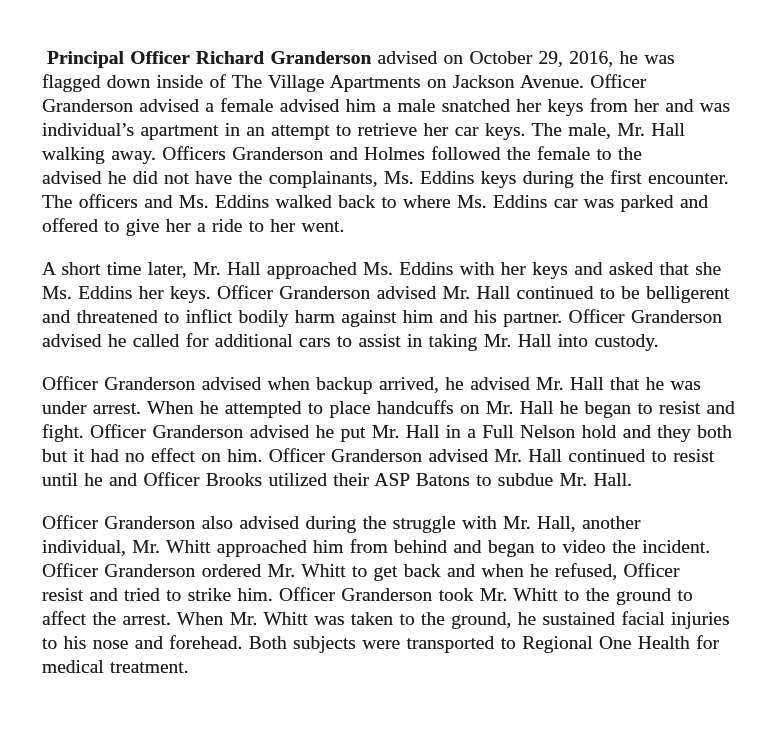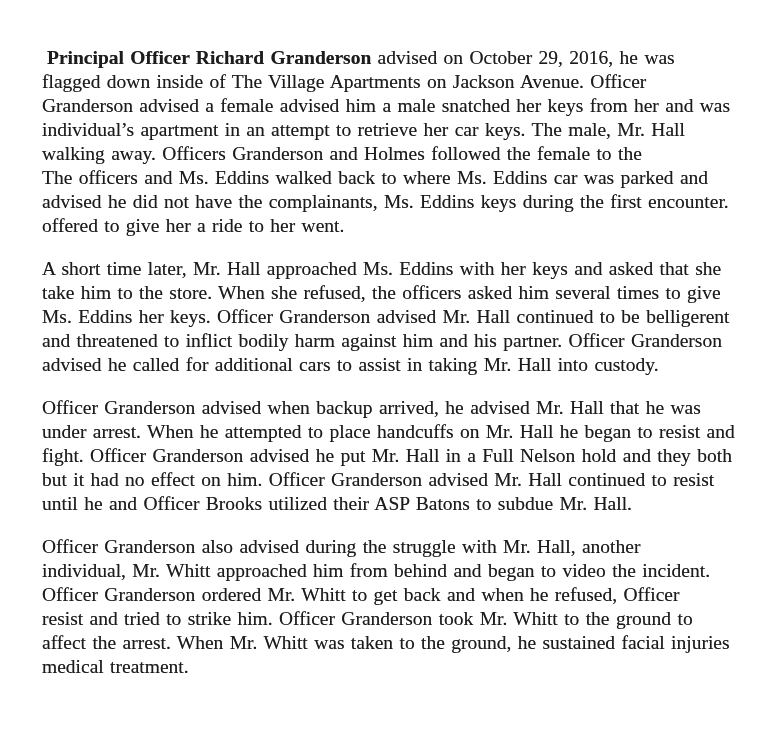--- a/index.html
+++ b/index.html
@@ -42,39 +42,39 @@
 </head>
 <body>
 
 <div class="page">
     <div class="paragraph indent-first">
       <div class="line"><span class="bold">Principal Officer Richard Granderson</span><span> advised on October 29, 2016, he was</span></div>
       <div class="line">flagged down inside of The Village Apartments on Jackson Avenue. Officer</div>
       <div class="line">Granderson advised a female advised him a male snatched her keys from her and was</div>
       <div class="line">individual’s apartment in an attempt to retrieve her car keys. The male, Mr. Hall</div>
       <div class="line">walking away. Officers Granderson and Holmes followed the female to the</div>
+      <div class="line">advised he did not have the complainants, Ms. Eddins keys during the first encounter.</div>
       <div class="line">The officers and Ms. Eddins walked back to where Ms. Eddins car was parked and</div>
-      <div class="line">advised he did not have the complainants, Ms. Eddins keys during the first encounter.</div>
       <div class="line">offered to give her a ride to her went.</div>
     </div>
     <div class="paragraph">
       <div class="line">A short time later, Mr. Hall approached Ms. Eddins with her keys and asked that she</div>
-      <div class="line">take him to the store. When she refused, the officers asked him several times to give</div>
       <div class="line">Ms. Eddins her keys. Officer Granderson advised Mr. Hall continued to be belligerent</div>
       <div class="line">and threatened to inflict bodily harm against him and his partner. Officer Granderson</div>
       <div class="line">advised he called for additional cars to assist in taking Mr. Hall into custody.</div>
     </div>
     <div class="paragraph">
       <div class="line">Officer Granderson advised when backup arrived, he advised Mr. Hall that he was</div>
       <div class="line">under arrest. When he attempted to place handcuffs on Mr. Hall he began to resist and</div>
       <div class="line">fight. Officer Granderson advised he put Mr. Hall in a Full Nelson hold and they both</div>
       <div class="line">but it had no effect on him. Officer Granderson advised Mr. Hall continued to resist</div>
       <div class="line">until he and Officer Brooks utilized their ASP Batons to subdue Mr. Hall.</div>
     </div>
     <div class="paragraph">
       <div class="line">Officer Granderson also advised during the struggle with Mr. Hall, another</div>
       <div class="line">individual, Mr. Whitt approached him from behind and began to video the incident.</div>
       <div class="line">Officer Granderson ordered Mr. Whitt to get back and when he refused, Officer</div>
       <div class="line">resist and tried to strike him. Officer Granderson took Mr. Whitt to the ground to</div>
       <div class="line">affect the arrest. When Mr. Whitt was taken to the ground, he sustained facial injuries</div>
+      <div class="line">to his nose and forehead. Both subjects were transported to Regional One Health for</div>
       <div class="line">medical treatment.</div>
     </div>
   </div>
 
 </body></html>

